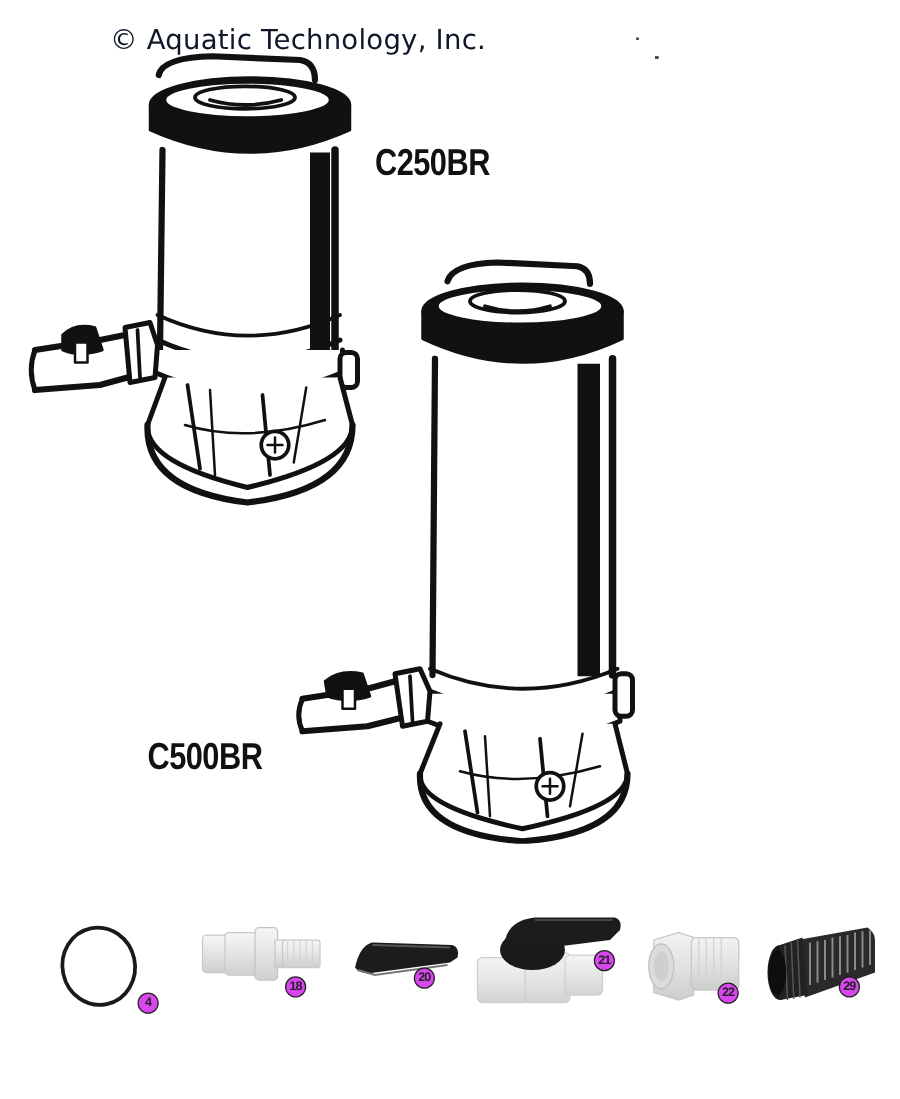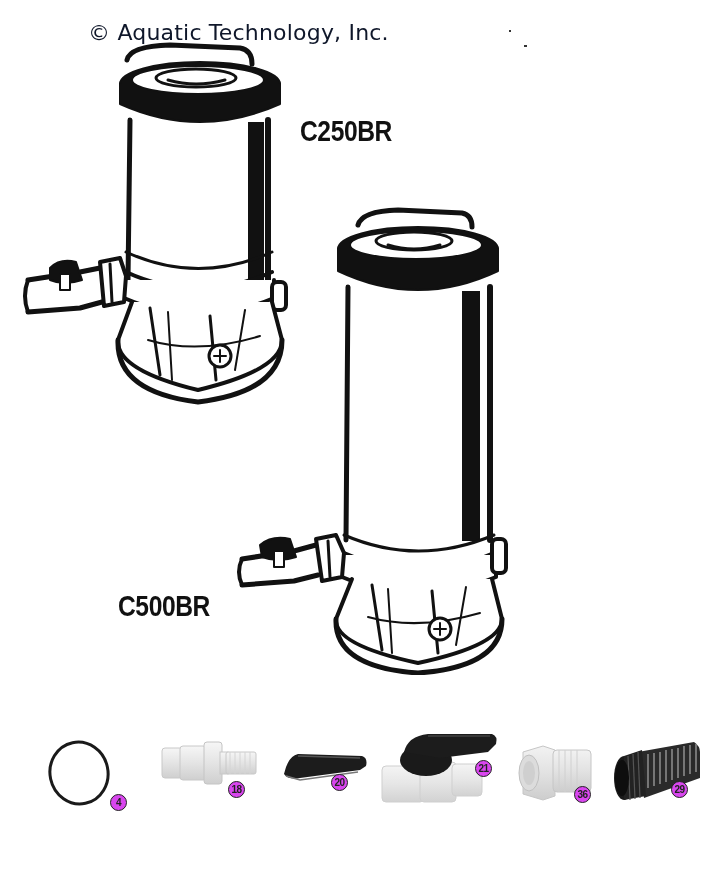--- a/index.html
+++ b/index.html
@@ -175,21 +175,21 @@
         <stop offset="1" stop-color="#cdcdcd"></stop>
       </linearGradient>
     </defs>
     <path d="M8 12 L28 6 L40 10 L40 56 L28 60 L8 54 Z" fill="url(#pvc3)" stroke="#c6c6c6"></path>
     <ellipse cx="14" cy="33" rx="10" ry="18" fill="#dcdcdc" stroke="#c0c0c0"></ellipse>
     <ellipse cx="14" cy="33" rx="6" ry="12" fill="#cfcfcf"></ellipse>
     <rect x="38" y="10" width="38" height="42" rx="4" fill="url(#pvc3)" stroke="#c6c6c6"></rect>
     <path d="M44 10 L44 52 M50 10 L50 52 M56 10 L56 52 M62 10 L62 52" stroke="#d0d0d0"></path>
   </svg>
 </div>
-<div class="abs badge" style="left:574px;top:786px;">36</div>
+<div class="abs badge" style="left:574px;top:786px;">22</div>
 
 <div class="abs" style="left:608px;top:738px;width:100px;height:70px;">
   <svg width="100" height="70" viewBox="0 0 100 70">
     <path d="M30 14 L86 4 Q92 8 92 14 L92 40 L36 60 Z" fill="#2a2a2a"></path>
     <g stroke="#8a8a8a" stroke-width="1.6">
       <path d="M40 16 L40 50"></path>
         <path d="M46 15 L46 48"></path>
         <path d="M52 14 L52 46"></path>
       <path d="M58 12 L58 44"></path>
         <path d="M64 11 L64 42"></path>

